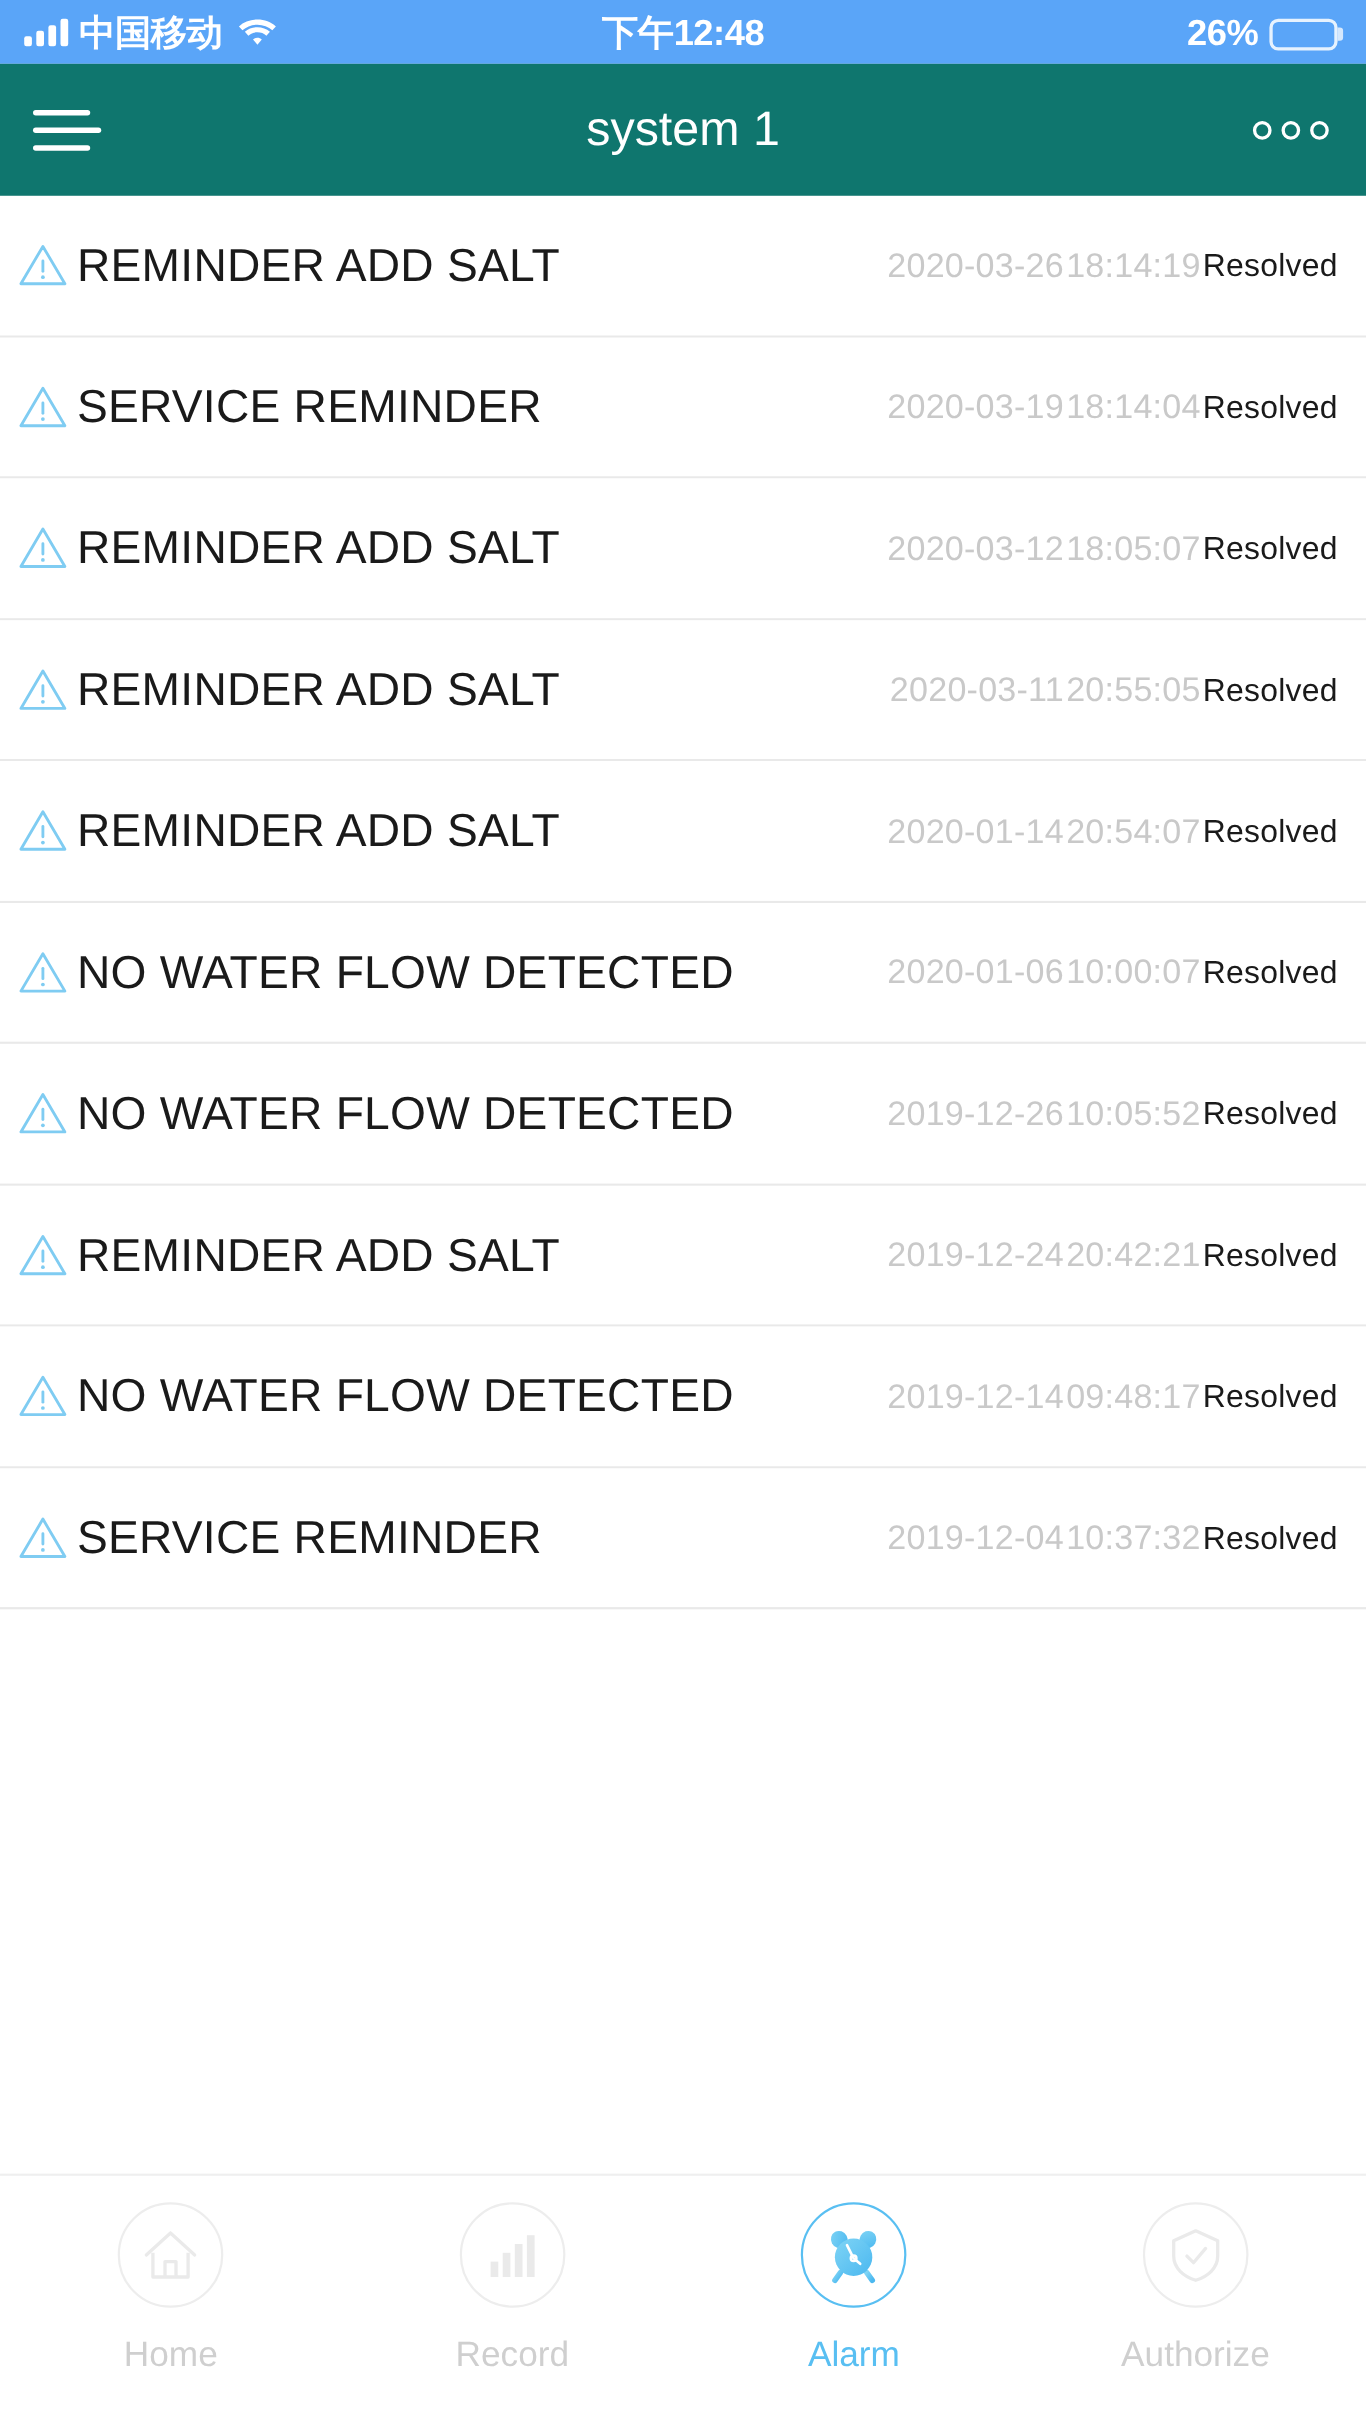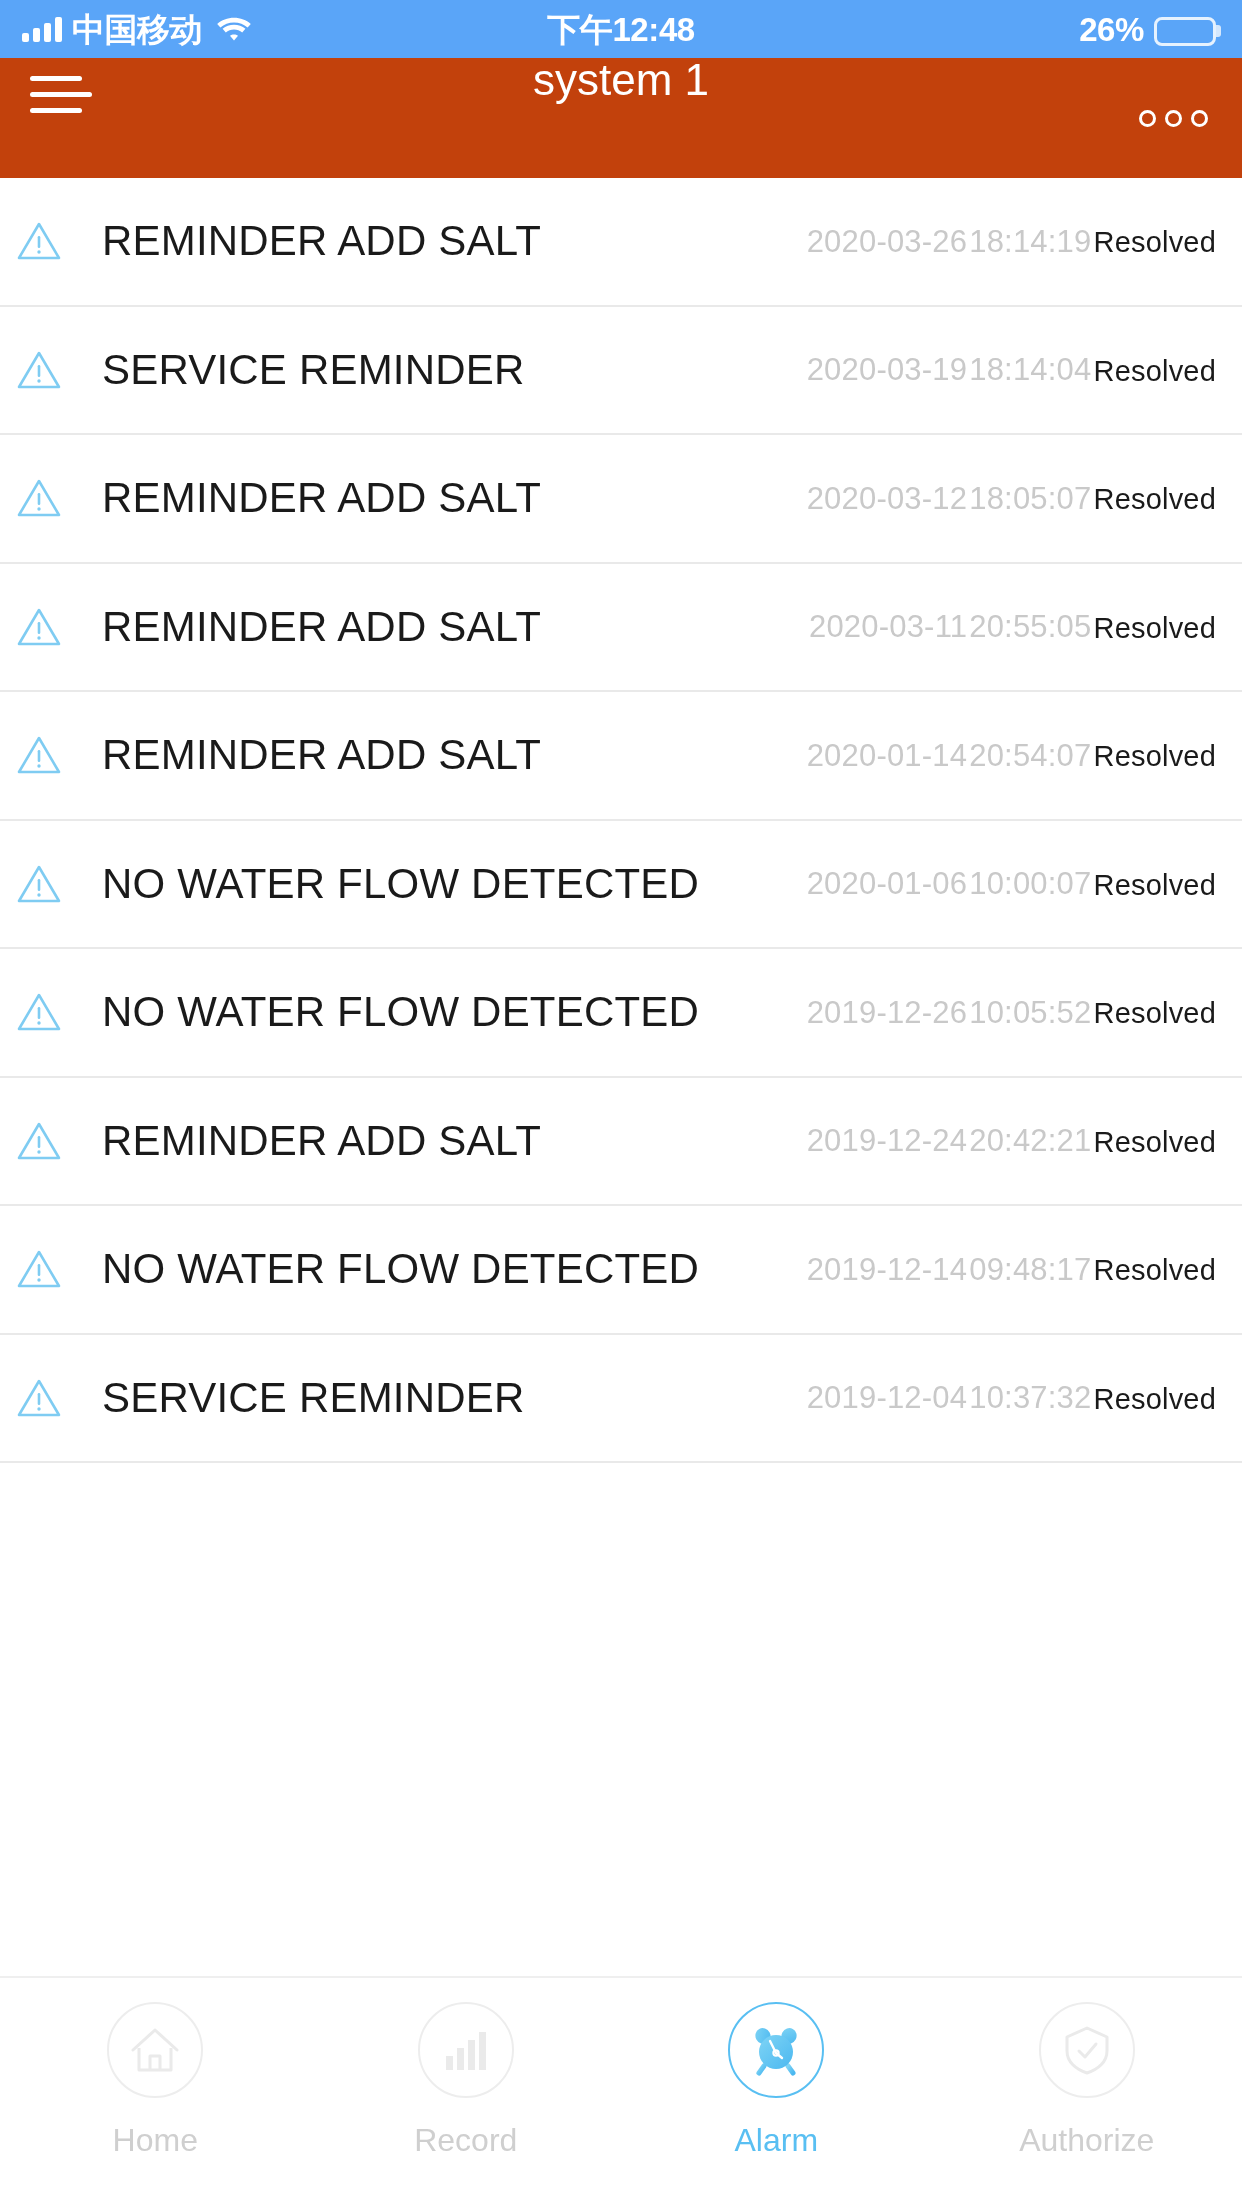--- a/index.html
+++ b/index.html
@@ -116,22 +116,23 @@
   }
   .battery-fill {
     height: 100%;
     background: #FFD84D;
     border-radius: 4px;
   }
 
   
   .app-header {
     height: 120px;
-    background: #c2410c;
-    display: flex;
+    background: #0f766e;
+    display: flex;
+    align-items: center;
     padding: 0 34px 0 22px;
     flex: 0 0 auto;
     position: relative;
   }
   .hamburger {
     width: 72px;
     height: 72px;
     display: flex;
     flex-direction: column;
     justify-content: center;
@@ -187,21 +188,21 @@
     height: 128.5px;
     display: flex;
     align-items: center;
     padding: 0 26px 0 16px;
     border-bottom: 2px solid #E9E9E9;
     background: #ffffff;
   }
   .warn-icon { width: 46px; height: 46px; flex: 0 0 auto; display: block; }
 
   .alarm-title {
-    margin-left: 40px;
+    margin-left: 8px;
     font-size: 42px;
     font-weight: 400;
     color: #1A1A1A;
     letter-spacing: 0.2px;
     line-height: 1;
     white-space: nowrap;
     flex: 1 1 auto;
   }
 
   .alarm-meta {

